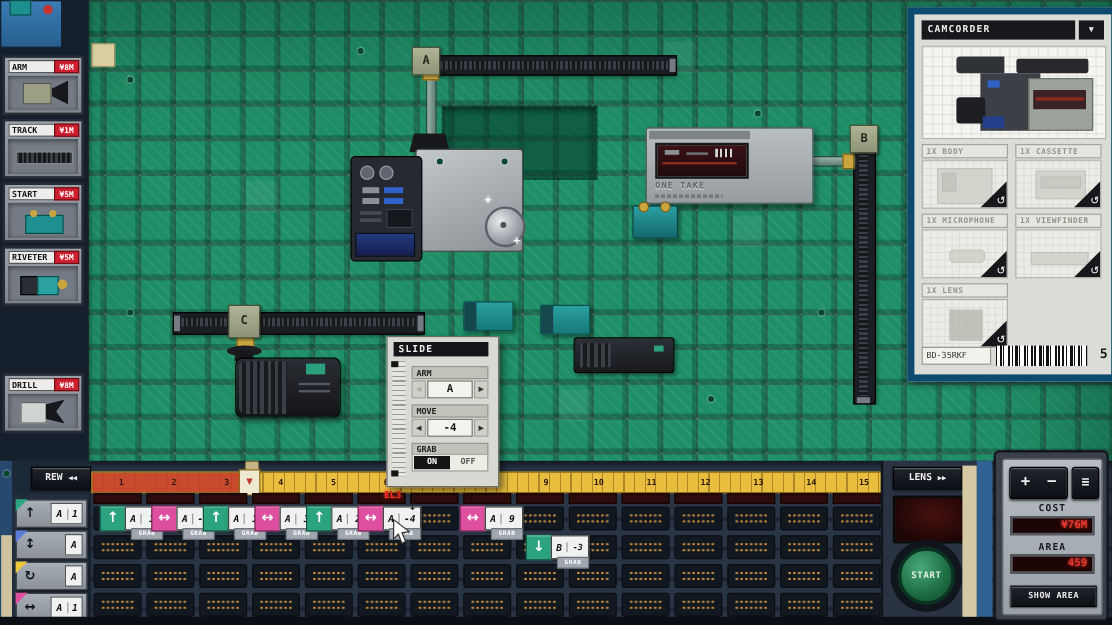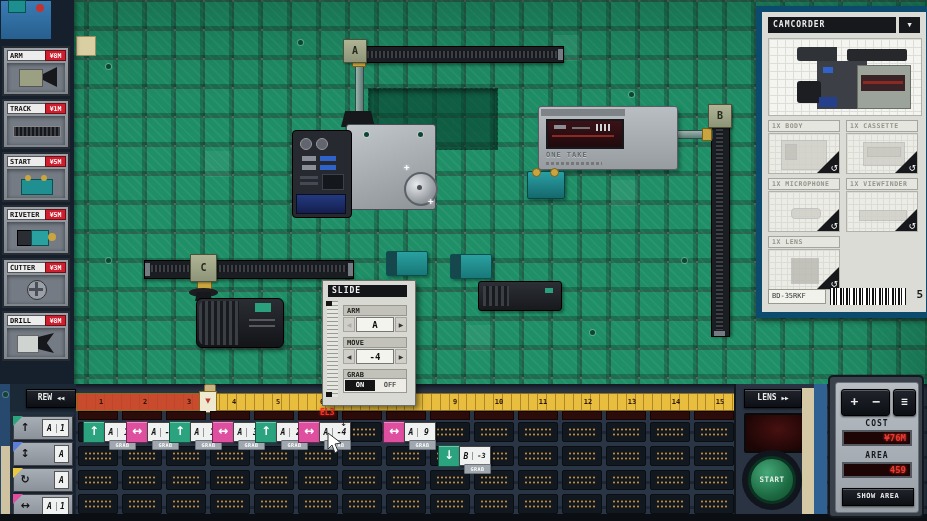--- a/index.html
+++ b/index.html
@@ -225,29 +225,20 @@
   </div>
   <div class="abs card" style="top:205px;">
     <span class="card-label">RIVETER</span>
     <span class="card-price">¥5M</span>
     <span class="card-body">
       <i class="mg" style="left:10px;top:8px;width:14px;height:14px;background:#2a2d33;border:1px solid #000;"></i>
       <i class="mg" style="left:24px;top:8px;width:16px;height:14px;background:#2aa0a0;border:1px solid #0c4f4f;"></i>
       <i class="mg" style="left:41px;top:11px;width:8px;height:8px;border-radius:50%;background:#c9a53f;"></i>
     </span>
   </div>
-  <div class="abs card" style="top:258px;">
-    <span class="card-label">CUTTER</span>
-    <span class="card-price">¥3M</span>
-    <span class="card-body">
-      <i class="mg" style="left:20px;top:5px;width:18px;height:18px;border-radius:50%;background:#9aa0a8;border:1px solid #333;"></i>
-      <i class="mg" style="left:28px;top:7px;width:3px;height:14px;background:#4a4f57;"></i>
-      <i class="mg" style="left:22px;top:13px;width:14px;height:3px;background:#4a4f57;"></i>
-    </span>
-  </div>
   <div class="abs card" style="top:311px;">
     <span class="card-label">DRILL</span>
     <span class="card-price">¥8M</span>
     <span class="card-body">
       <i class="mg" style="left:10px;top:7px;width:20px;height:16px;background:#cfd4d0;border:1px solid #666;"></i>
       <i class="mg" style="left:31px;top:5px;width:16px;height:20px;background:#17181c;clip-path:polygon(0 20%,0 80%,100% 100%,55% 50%,100% 0);"></i>
     </span>
   </div>
 
   <div class="abs track-h" style="left:352px;top:46px;width:210px;height:15px;">

